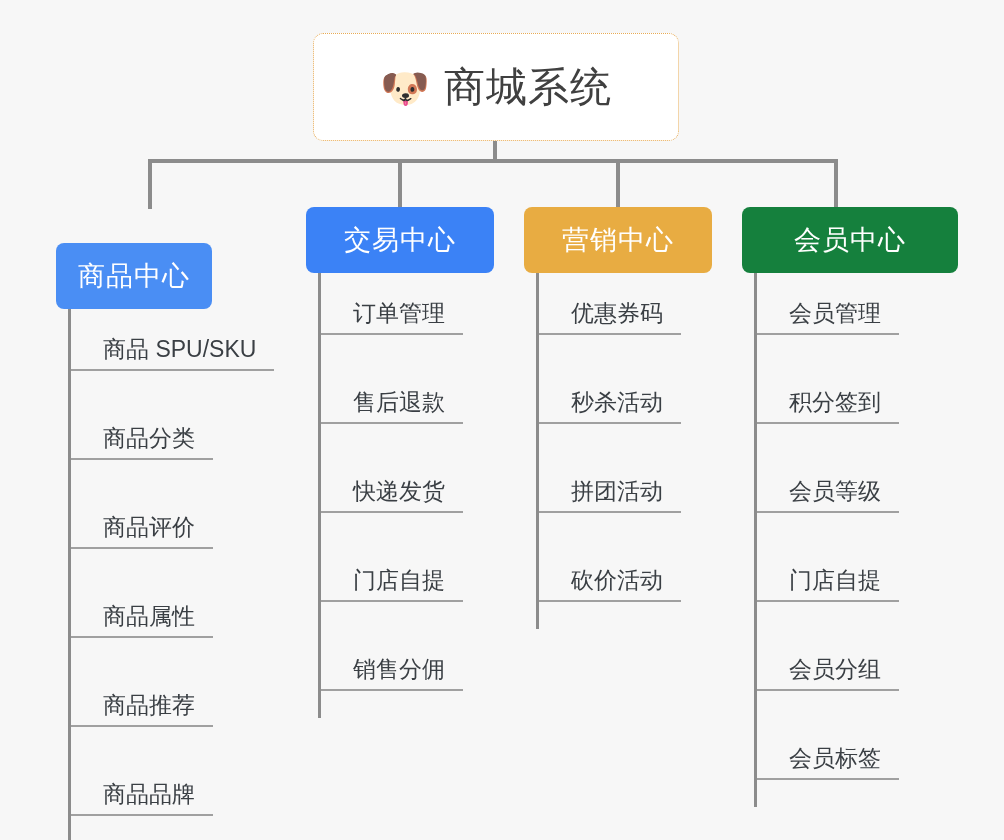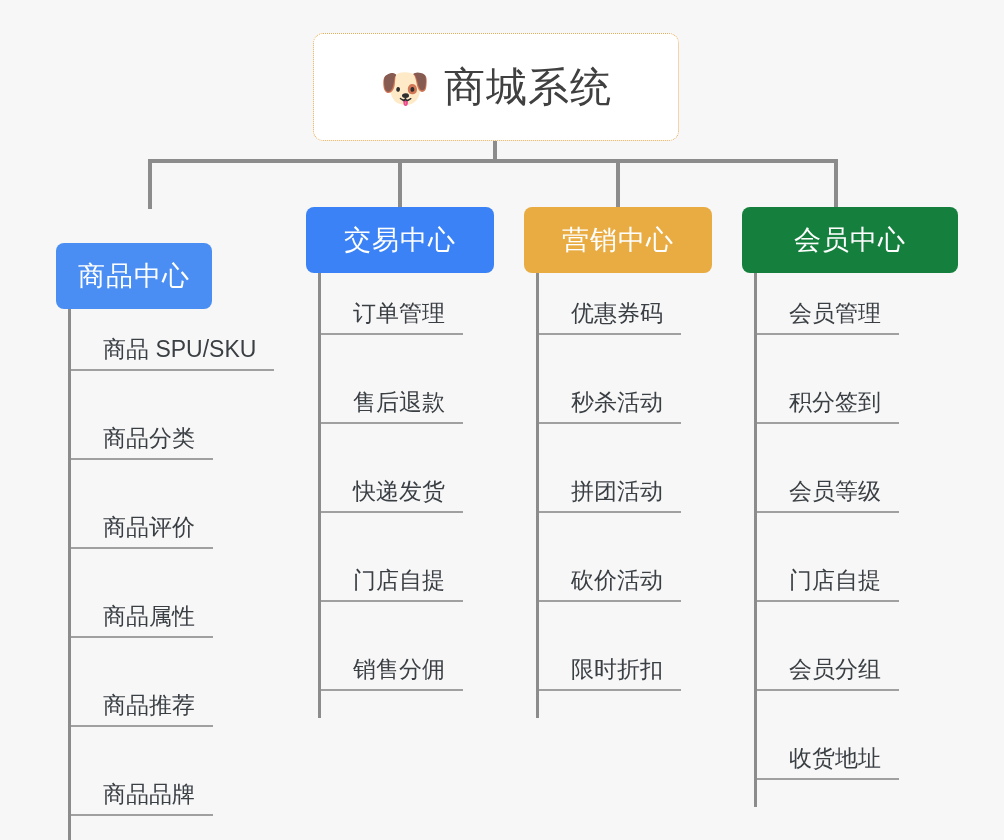--- a/index.html
+++ b/index.html
@@ -189,23 +189,20 @@
         </div>
       <div class="leaf-item">
           <span class="leaf-label">秒杀活动</span>
         </div>
       <div class="leaf-item">
           <span class="leaf-label">拼团活动</span>
         </div>
       <div class="leaf-item">
           <span class="leaf-label">砍价活动</span>
         </div>
-      <div class="leaf-item">
-          <span class="leaf-label">限时折扣</span>
-        </div>
     </div>
   </div>
 
   <div class="column" id="col-3" style="left:742px;">
     <div class="cat-box" style="background: #15803d; width: 216px;">
       <span>会员中心</span>
     </div>
     <div class="leaf-list">
       <div class="leaf-item">
           <span class="leaf-label">会员管理</span>
@@ -216,18 +213,18 @@
       <div class="leaf-item">
           <span class="leaf-label">会员等级</span>
         </div>
       <div class="leaf-item">
           <span class="leaf-label">门店自提</span>
         </div>
       <div class="leaf-item">
           <span class="leaf-label">会员分组</span>
         </div>
       <div class="leaf-item">
-          <span class="leaf-label">收货地址</span>
+          <span class="leaf-label">会员标签</span>
         </div>
     </div>
   </div>
 
 </div>
 
 </body></html>

